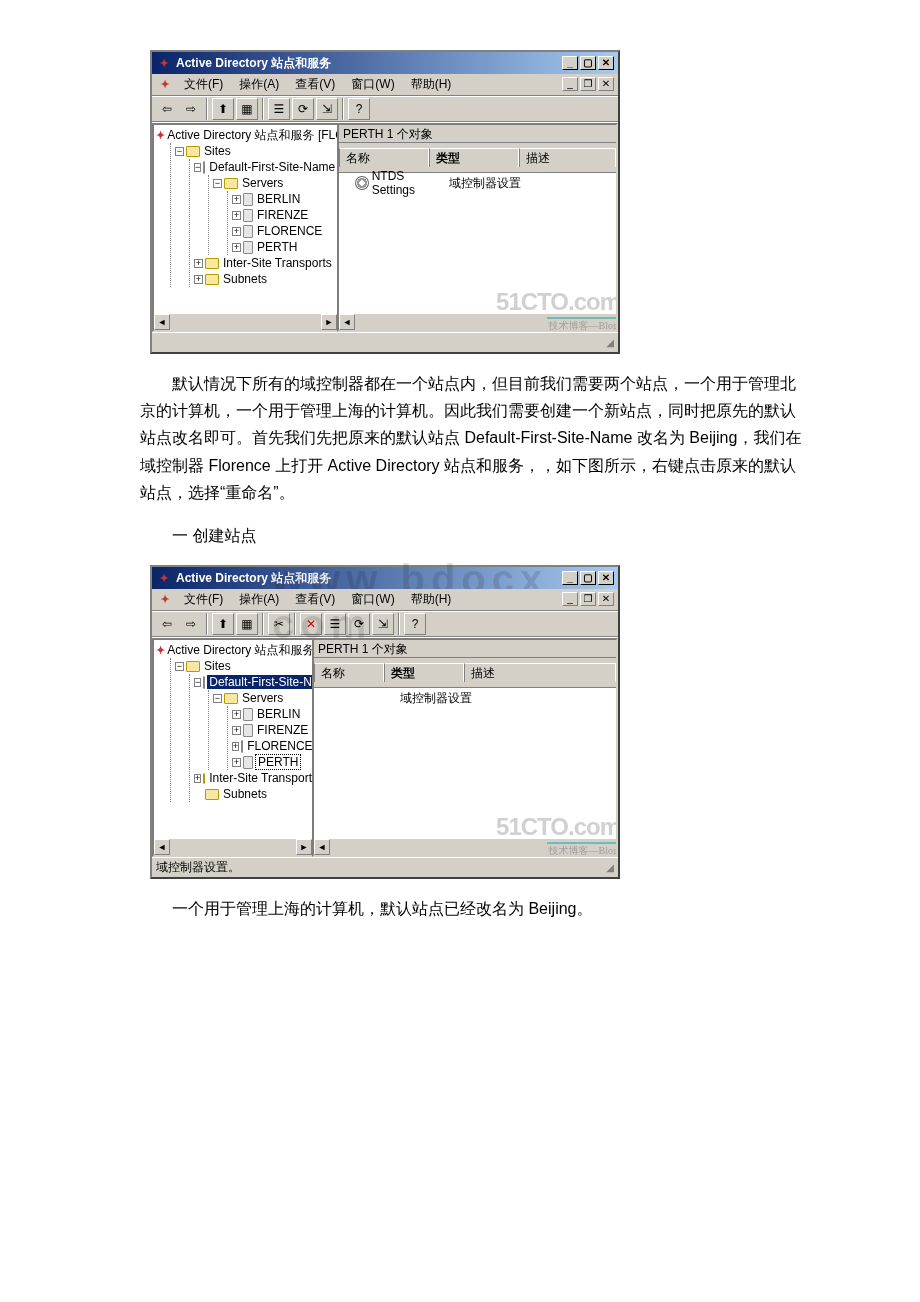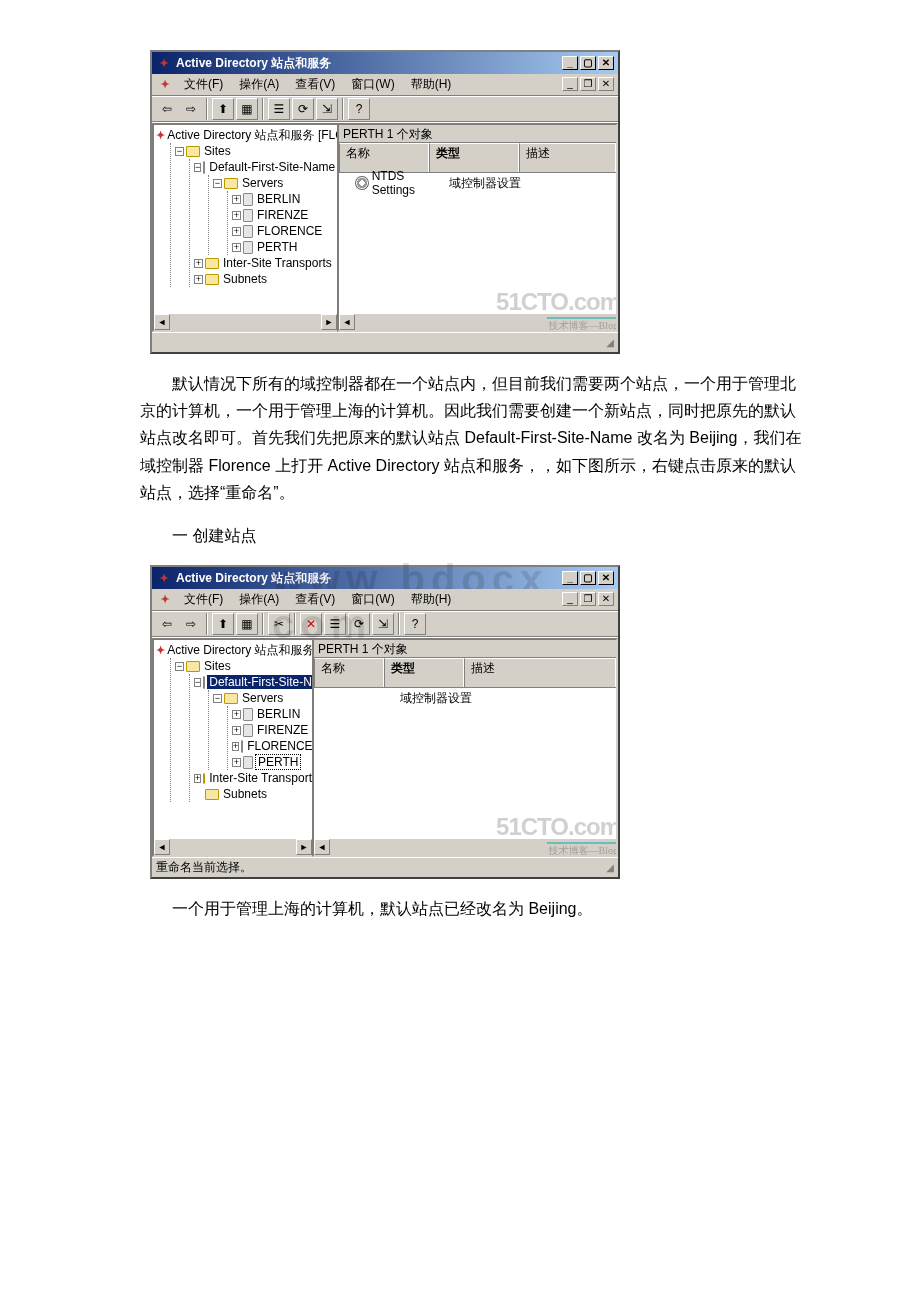--- a/index.html
+++ b/index.html
@@ -124,20 +124,21 @@
   }
   .ico-folder { background:#f7e7a1;border:1px solid #b79a00;width:14px;height:11px;border-radius:1px;}
   .ico-server { background:#e6e6e6;border:1px solid #888;width:10px;height:13px;border-radius:1px;}
   .ico-root { color:#c33; font-weight:bold;}
   .node .label { padding:0 2px; }
   .node .label.sel { background:#0a246a;color:#fff; }
   .subtree { margin-left:14px; border-left:1px dotted #808080; padding-left:4px;}
   .list-hdr {
     display:flex;height:30px;background:#d4d0c8;
     border-bottom:1px solid #808080;
+    align-items:center;
   }
   .col {
     padding:0 6px;line-height:18px;
     border-right:1px solid #fff;border-left:1px solid #808080;
     border-top:1px solid #fff;
     background:#d4d0c8;
   }
   .col.c1{width:90px;} .col.c2{width:90px;font-weight:bold;} .col.c3{flex:1;}
   .list-body { padding:2px 16px; }
   .row { display:flex;align-items:center;height:16px; }
@@ -440,20 +441,20 @@
         </div>
         <div class="scrollbar-h">
           <div class="sbtn">◄</div>
           <div style="flex:1"></div>
         </div>
         <div class="watermark">51CTO.com</div>
         <div class="watermark2">技术博客—Blog</div>
       </div>
     </div>
     <div class="statusbar">
-      <span>重命名当前选择。</span>
+      <span>域控制器设置。</span>
       <span class="sizegrip">◢</span>
     </div>
   </div>
 
   <p class="paragraph indent">一个用于管理上海的计算机，默认站点已经改名为 Beijing。</p>
 
 </div>
 
 </body></html>

